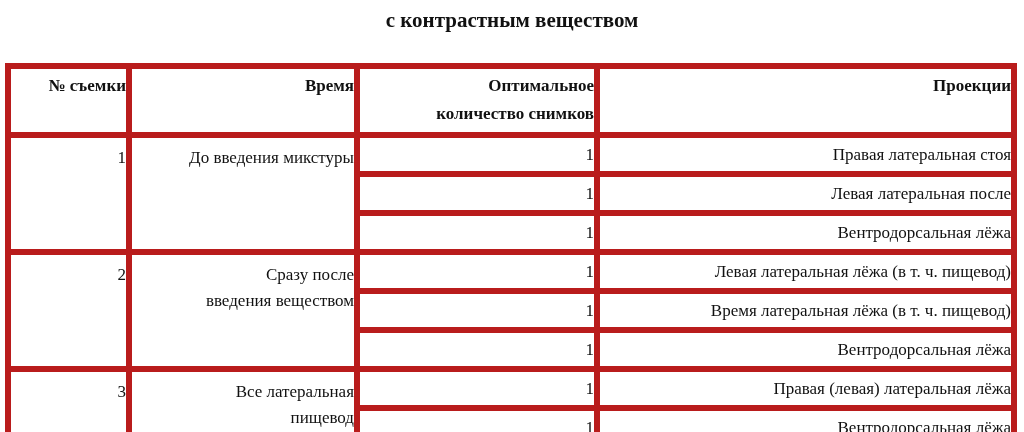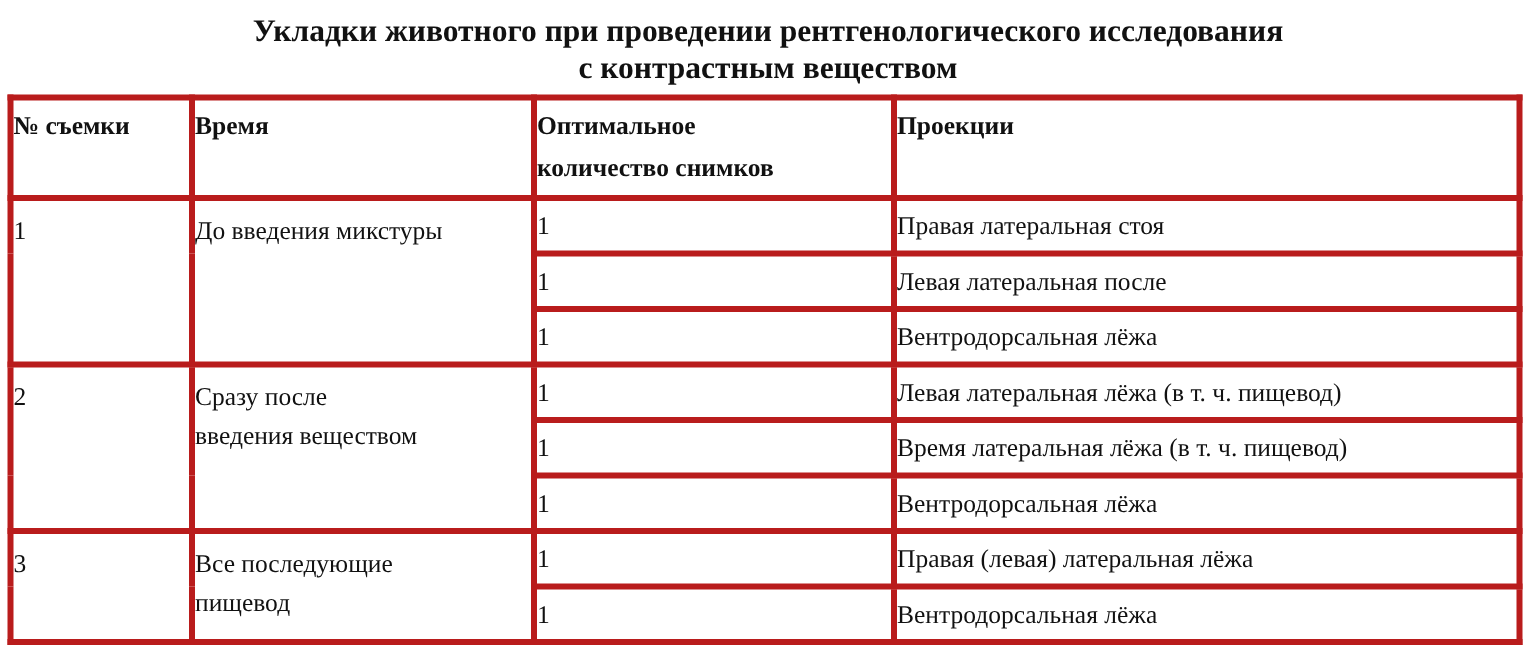--- a/index.html
+++ b/index.html
@@ -32,22 +32,22 @@
     table.main {
       position: absolute;
       left: 5px;
       top: 63px;
       width: 1006px;
       border-collapse: collapse;
       table-layout: fixed;
       font-size: 17px;
     }
     table.main th, table.main td {
-      border: 4px solid #b91c1c;
-      text-align: left;
+      border: 6px solid #b91c1c;
+      text-align: right;
       padding: 0;
     }
     table.main th {
       font-weight: bold;
       vertical-align: top;
       height: 60px;
       font-size: 17px;
       line-height: 28px;
       padding-top: 3px;
     }
@@ -63,21 +63,20 @@
     }
     col.c1 { width: 121px; }
     col.c2 { width: 228px; }
     col.c3 { width: 240px; }
     col.c4 { width: 417px; }
   </style>
 </head>
 <body>
 
 <div class="title" style="left:-38px;">
-  <span>Укладки животного при проведении рентгенологического исследования</span>
   <span class="line2">с контрастным веществом</span>
 </div>
 
 <table class="main">
   <colgroup>
     <col class="c1">
       <col class="c2">
       <col class="c3">
       <col class="c4">
   </colgroup>
@@ -126,21 +125,21 @@
       <td>Время латеральная лёжа (в т. ч. пищевод)</td>
     </tr>
     <tr>
       <td>1</td>
       <td>Вентродорсальная лёжа</td>
     </tr>
 
     <tr>
       <td rowspan="2" class="group-cell">3</td>
       <td rowspan="2" class="group-cell">
-        <div>Все последующие</div>
+        <div>Все латеральная</div>
         <div>пищевод</div>
       </td>
       <td>1</td>
       <td>Правая (левая) латеральная лёжа</td>
     </tr>
     <tr>
       <td>1</td>
       <td>Вентродорсальная лёжа</td>
     </tr>
   </tbody>

